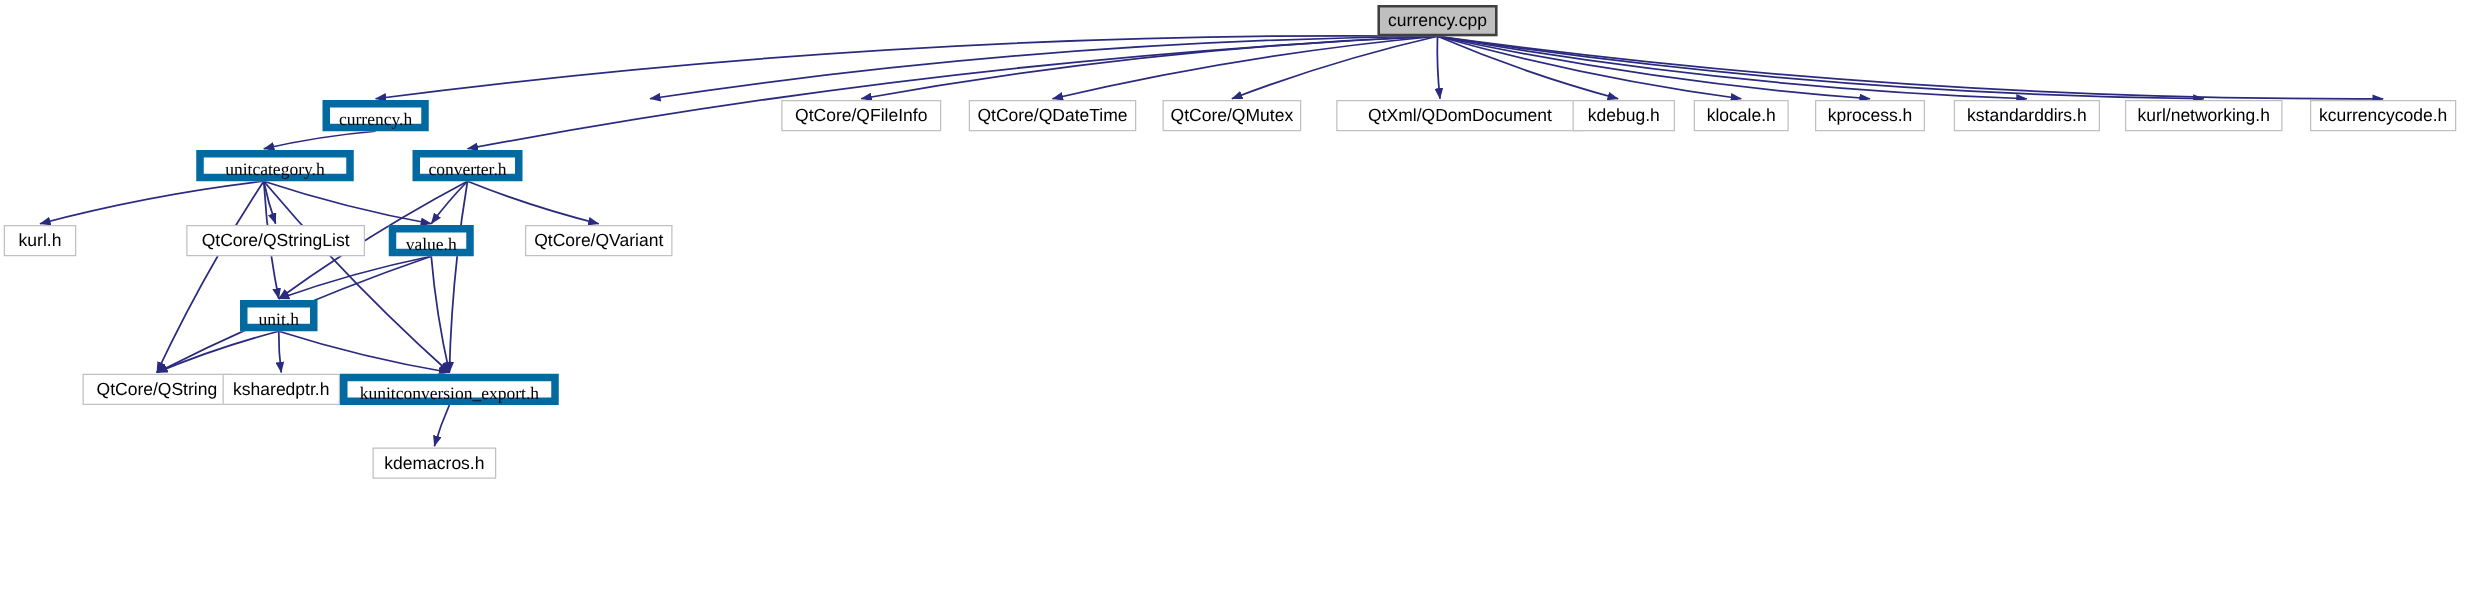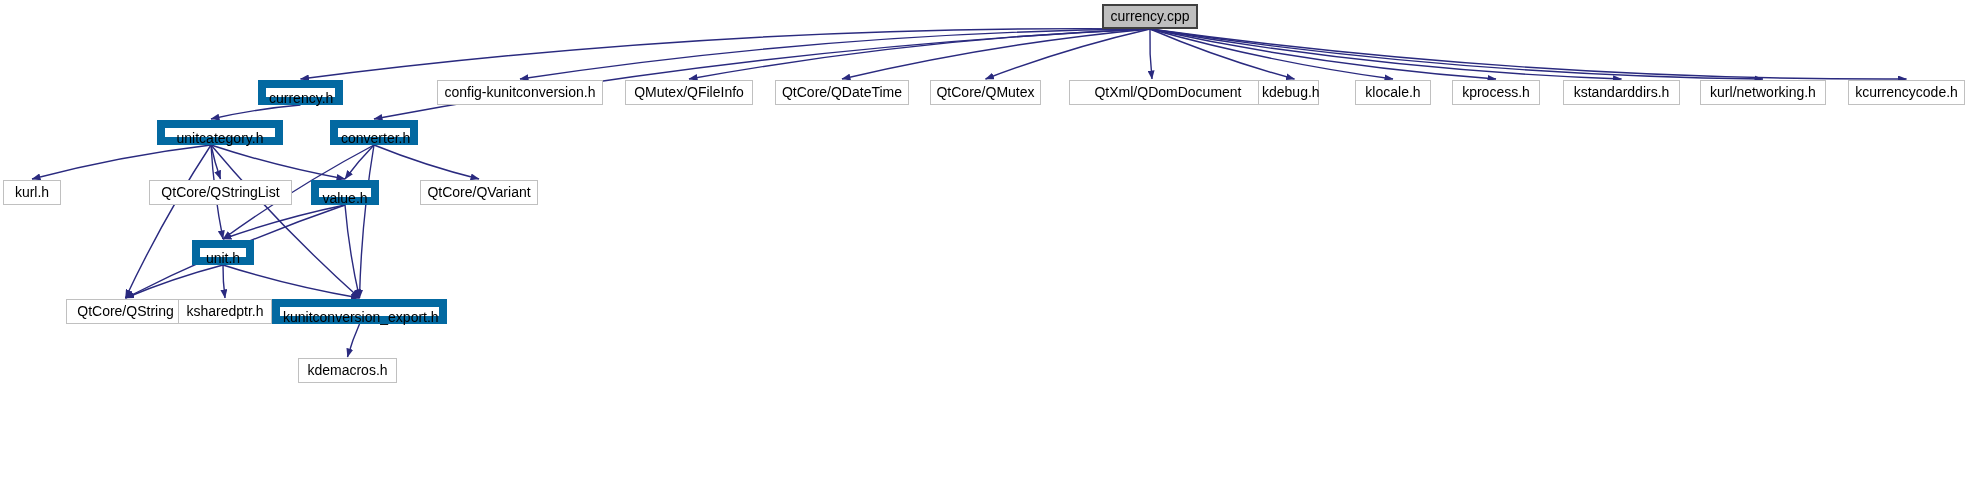--- a/index.html
+++ b/index.html
@@ -31,22 +31,23 @@
     text-align: center;
     white-space: nowrap;
     font-size: 14px;
     color: #000000;
     background: #ffffff;
     border: 1px solid #c0c0c0;
     padding: 0 3px;
     z-index: 5;
   }
   .node.emph {
-    border: 8px solid #0369a1;
+    border: 6px solid #0369a1;
     line-height: 21px;
+    font-family: Liberation Serif, serif;
   }
   .node.root {
     background: #bfbfbf;
     border: 2px solid #404040;
     line-height: 21px;
   }
 </style>
 </head>
 <body>
 
@@ -87,26 +88,25 @@
         <path d="M 345,205 Q 348.995,252.0075 359.5,298" fill="none" stroke="#2a2a7f" stroke-width="1.4" marker-end="url(#arrowhead)"></path>
         <path d="M 223,265 Q 173.095,278.0875 125.5,298" fill="none" stroke="#2a2a7f" stroke-width="1.4" marker-end="url(#arrowhead)"></path>
         <path d="M 223,265 Q 222.845,281.57 225,298" fill="none" stroke="#2a2a7f" stroke-width="1.4" marker-end="url(#arrowhead)"></path>
         <path d="M 223,265 Q 290.095,286.2775 359.5,298" fill="none" stroke="#2a2a7f" stroke-width="1.4" marker-end="url(#arrowhead)"></path>
         <path d="M 359.5,324 Q 352.345,340.08 347.5,357" fill="none" stroke="#2a2a7f" stroke-width="1.4" marker-end="url(#arrowhead)"></path>
       </g>
   </svg>
 
   <div class="node root" style="left: 1102px; top: 4px; width: 96px;">currency.cpp</div>
   <div class="node emph" style="left: 258px; top: 80px; width: 85px;">currency.h</div>
-  <div class="node" style="left: 437px; top: 80px; width: 166px;">config-kunitconversion.h</div>
-  <div class="node" style="left: 625px; top: 80px; width: 128px;">QMutex/QFileInfo</div>
+  <div class="node" style="left: 625px; top: 80px; width: 128px;">QtCore/QFileInfo</div>
   <div class="node" style="left: 775px; top: 80px; width: 134px;">QtCore/QDateTime</div>
   <div class="node" style="left: 930px; top: 80px; width: 111px;">QtCore/QMutex</div>
   <div class="node" style="left: 1069px; top: 80px; width: 198px;">QtXml/QDomDocument</div>
-  <div class="node" style="left: 1258px; top: 80px; width: 61px;">kdebug.h</div>
+  <div class="node" style="left: 1258px; top: 80px; width: 82px;">kdebug.h</div>
   <div class="node" style="left: 1355px; top: 80px; width: 76px;">klocale.h</div>
   <div class="node" style="left: 1452px; top: 80px; width: 88px;">kprocess.h</div>
   <div class="node" style="left: 1563px; top: 80px; width: 117px;">kstandarddirs.h</div>
   <div class="node" style="left: 1700px; top: 80px; width: 126px;">kurl/networking.h</div>
   <div class="node" style="left: 1848px; top: 80px; width: 117px;">kcurrencycode.h</div>
   <div class="node emph" style="left: 157px; top: 120px; width: 126px;">unitcategory.h</div>
   <div class="node emph" style="left: 330px; top: 120px; width: 88px;">converter.h</div>
   <div class="node" style="left: 3px; top: 180px; width: 58px;">kurl.h</div>
   <div class="node" style="left: 149px; top: 180px; width: 143px;">QtCore/QStringList</div>
   <div class="node emph" style="left: 311px; top: 180px; width: 68px;">value.h</div>

